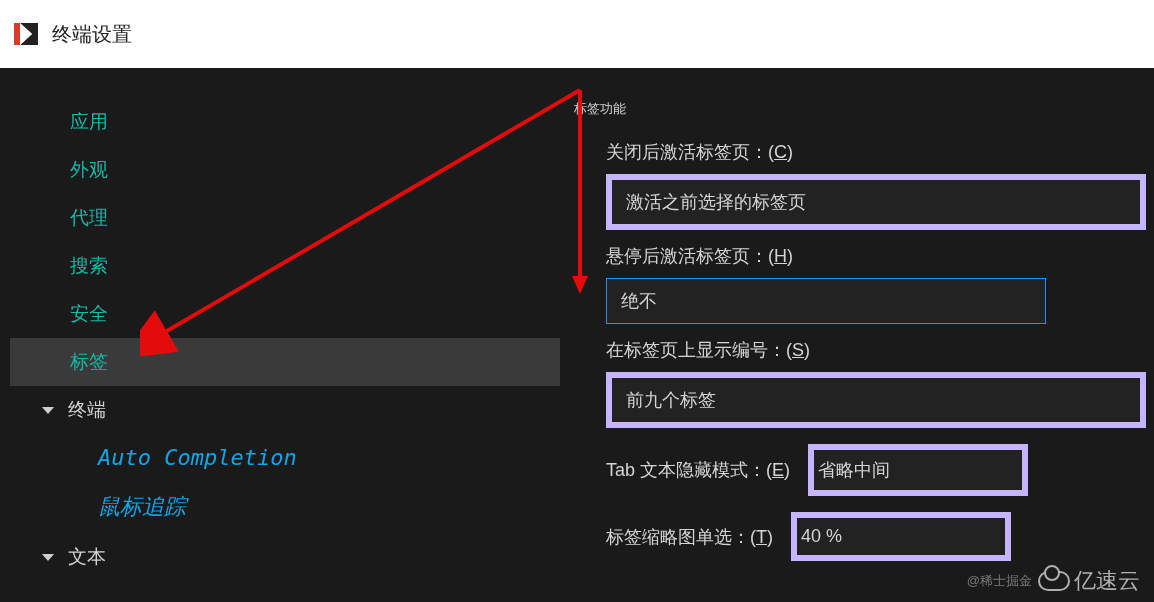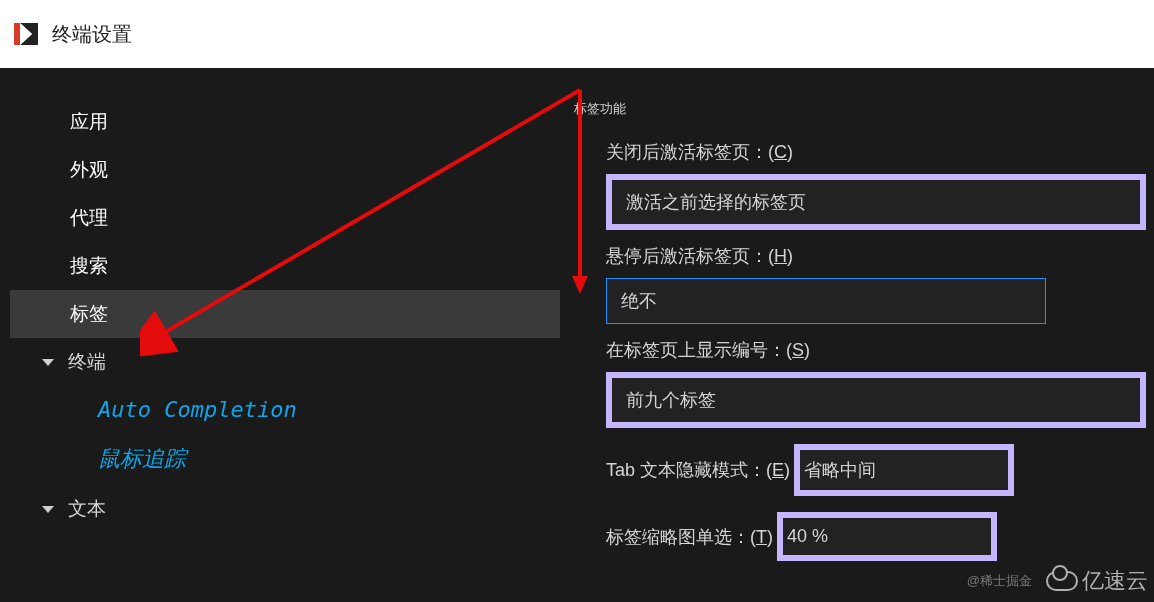--- a/index.html
+++ b/index.html
@@ -35,21 +35,21 @@
       background: #1a1a1a;
     }
     .sidebar {
       width: 560px;
       padding: 30px 0 0 10px;
     }
     .sidebar-item {
       padding: 11px 10px 11px 60px;
       font-size: 19px;
       font-family: Liberation Sans, sans-serif;
-      color: #ffffff;
+      color: #14b8a6;
       cursor: pointer;
       letter-spacing: 0px;
     }
     .sidebar-item.active {
       background: #3a3a3a;
     }
     .sidebar-group {
       padding: 11px 10px 11px 32px;
       font-size: 19px;
       font-family: "Microsoft YaHei","NSimSun","SimSun",monospace;
@@ -91,29 +91,29 @@
       color:#d4d4d4;
       font-size:18px;
       padding:10px 14px;
       width:540px;
       cursor:pointer;
     }
     .select-like.focused {
       border:1px solid #1e90ff;
       width:440px;
     }
-    .inline-row { display:flex; align-items:center; gap:4px; margin-top:16px;}
+    .inline-row { display:flex; align-items:center; gap:18px; margin-top:16px;}
     .inline-row .field-label { margin:0; }
     .inline-row .select-like { width:220px; padding:8px 4px;}
     .watermark1 {
       position:absolute; right:122px; bottom:12px;
       color:#777; font-size:13px;
     }
     .watermark2 {
-      position:absolute; right:6px; bottom:6px;
+      position:absolute; right:14px; bottom:6px;
       color:#b0b0b0; font-size:22px;
       display:flex; align-items:center; gap:4px;
     }
     .cloud {
       width:32px;height:20px;border:2px solid #b0b0b0;border-radius:12px;
       position:relative;
     }
     .cloud::before{
       content:"";position:absolute;width:12px;height:12px;border:2px solid #b0b0b0;
       border-radius:50%;top:-8px;left:4px;background:#1a1a1a;
@@ -133,20 +133,21 @@
   </span>
   <span>终端设置</span>
 </div>
 
 <div class="content">
   <div class="sidebar">
     <div class="sidebar-item">应用</div>
     <div class="sidebar-item">外观</div>
     <div class="sidebar-item">代理</div>
     <div class="sidebar-item">搜索</div>
+    <div class="sidebar-item">安全</div>
     <div class="sidebar-item active">标签</div>
     <div class="sidebar-group">
       <span class="tri"></span>
       <span>终端</span>
     </div>
     <div class="sidebar-sub">Auto Completion</div>
     <div class="sidebar-sub">鼠标追踪</div>
     <div class="sidebar-group">
       <span class="tri"></span>
       <span>文本</span>

